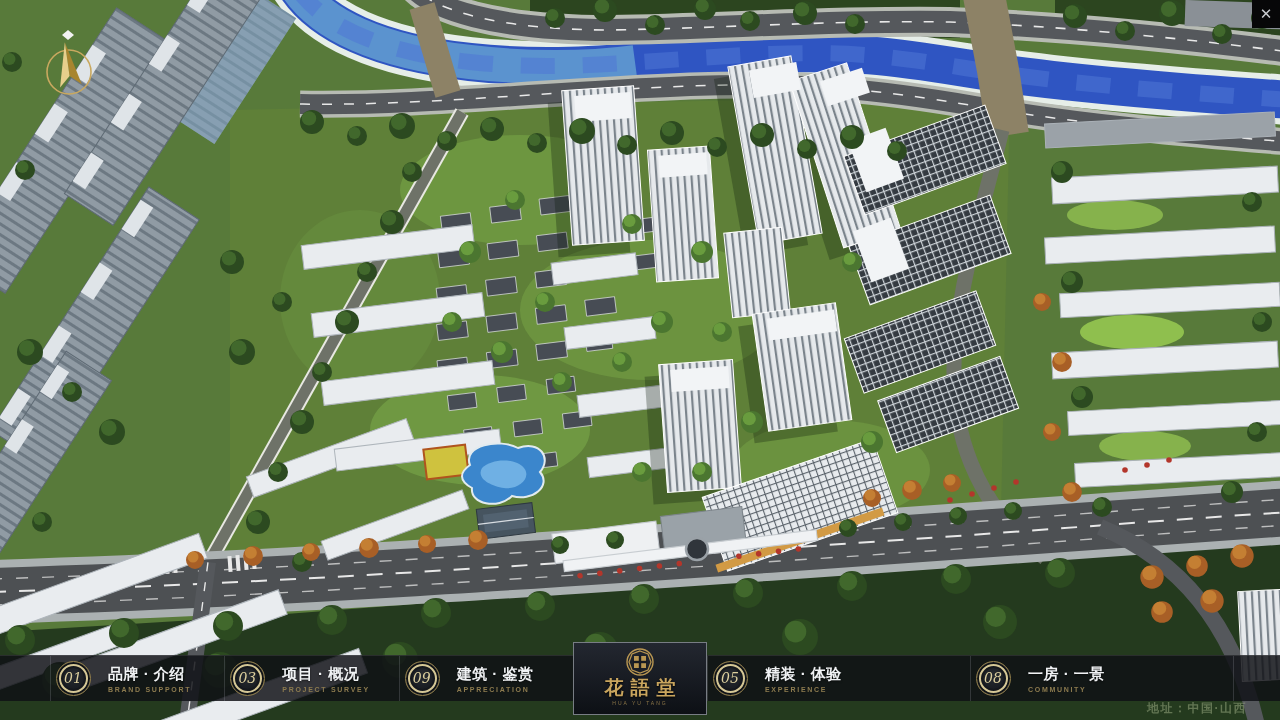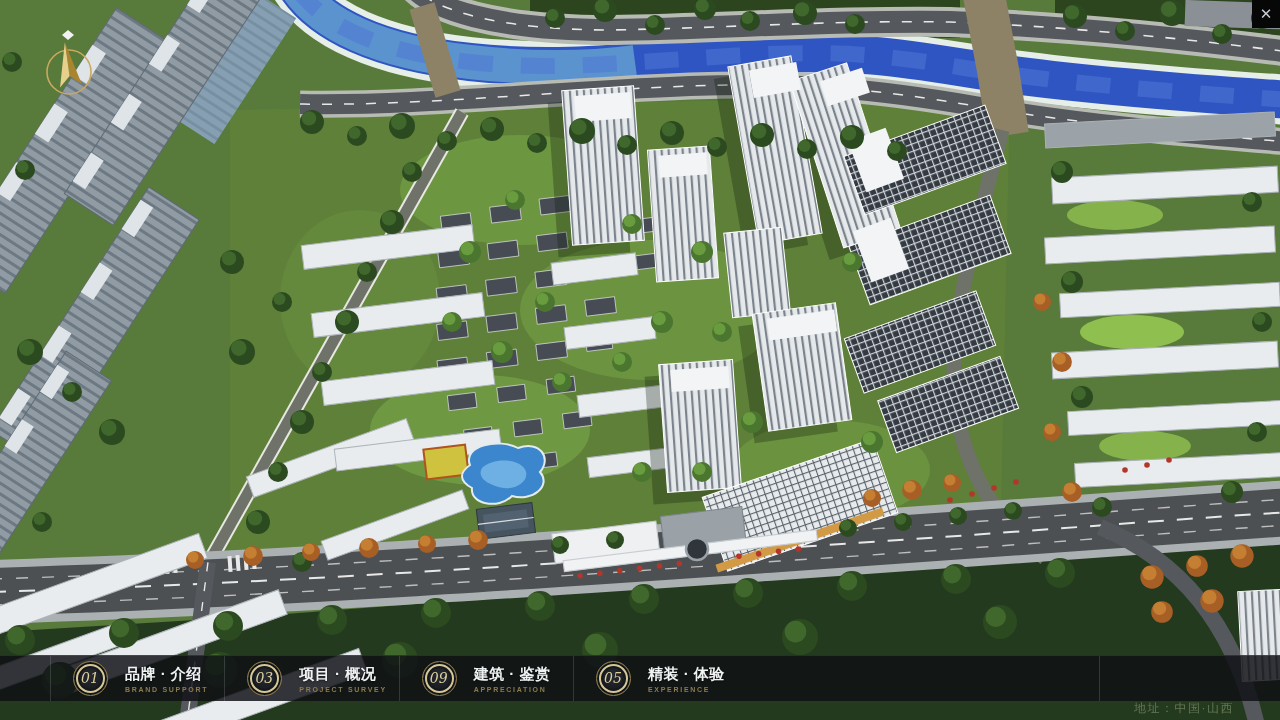--- a/index.html
+++ b/index.html
@@ -12,21 +12,21 @@
     cursor:pointer;}
   
   .compass{position:absolute;left:42px;top:28px;width:56px;height:76px;}
   
   .navbar{position:absolute;left:0;top:655px;width:1280px;height:45px;
     background:rgba(15,17,21,0.84);border-top:1px solid rgba(255,255,255,0.10);
     display:flex;}
   .nav-left{width:573px;display:flex;padding-left:50px;box-sizing:border-box;}
   .nav-right{width:573px;display:flex;padding-right:46px;box-sizing:border-box;}
   .logo-slot{width:134px;position:relative;}
-  .nav-item{flex:1;display:flex;align-items:center;gap:9px;padding-left:22px;
+  .nav-item{flex:1;display:flex;align-items:center;gap:9px;padding-left:5px;
     border-left:1px solid rgba(170,175,180,0.22);cursor:pointer;min-width:0;}
   .nav-right .nav-item:last-child{border-right:1px solid rgba(170,175,180,0.22);}
   .badge{width:33px;height:33px;border-radius:50%;flex:0 0 auto;
     border:1px solid #8f7c4a;
     background:radial-gradient(circle at 50% 42%,#272b31 0%,#14171c 72%);
     box-shadow:inset 0 0 0 2px #101317, inset 0 0 0 4px #d5c795, inset 0 0 0 6px #15181d;
     display:flex;align-items:center;justify-content:center;}
   .badge span{font-family:"DejaVu Serif",serif;font-style:italic;font-size:14px;
     color:#dccf9e;transform:translate(-0.5px,-1px);}
   .nav-text{display:flex;flex-direction:column;min-width:0;margin-left:8px;}
@@ -36,21 +36,21 @@
     margin-top:2px;white-space:nowrap;overflow:hidden;}
   
   .logo-panel{position:absolute;left:0;top:-14px;width:132px;height:71px;
     background:linear-gradient(#232730,#0d1015);border:1px solid #787d84;
     display:flex;flex-direction:column;align-items:center;cursor:pointer;}
   .logo-title{font-family:"DejaVu Serif",serif;font-weight:700;font-size:19px;
     color:#c9a55e;letter-spacing:7px;text-indent:7px;line-height:1;margin-top:1px;
     text-shadow:0 1px 2px #000;}
   .logo-sub{font-size:5px;color:#8d7748;letter-spacing:2px;margin-top:3px;}
   
-  .address{position:absolute;top:700px;right:46px;font-size:12px;font-weight:400;
+  .address{position:absolute;top:700px;right:33px;font-size:12px;font-weight:700;
     letter-spacing:1.5px;color:rgba(152,168,128,0.55);}
 </style>
 </head>
 <body>
 
 <div class="stage">
 
   <svg class="scene" viewBox="0 0 1280 720">
     <defs>
       <g id="tree">
@@ -483,28 +483,53 @@
         <div class="badge">
             <span>09</span>
           </div>
         <div class="nav-text">
             <div class="nav-title">建筑 · 鉴赏</div>
         <div class="nav-sub">APPRECIATION</div>
           </div>
       </div>
     </div>
 
+    <div class="logo-slot">
+      <div class="logo-panel">
+        <svg width="30" height="30" viewBox="0 0 30 30" style="margin-top:4px">
+          <circle cx="15" cy="15" r="13" fill="none" stroke="#b99752" stroke-width="1.4"></circle>
+          <polygon points="15,4 23,7 26,15 23,23 15,26 7,23 4,15 7,7" fill="none" stroke="#b99752" stroke-width="1.2"></polygon>
+          <rect x="9" y="9" width="5" height="5" fill="#b99752"></rect>
+            <rect x="16" y="9" width="5" height="5" fill="#b99752"></rect>
+          <rect x="9" y="16" width="5" height="5" fill="#b99752"></rect>
+            <rect x="16" y="16" width="5" height="5" fill="#b99752"></rect>
+          <rect x="13.8" y="8" width="2.4" height="14" fill="#171b22"></rect>
+            <rect x="8" y="13.8" width="14" height="2.4" fill="#171b22"></rect>
+        </svg>
+        <div class="logo-title">花語堂</div>
+        <div class="logo-sub">HUA YU TANG</div>
+      </div>
+    </div>
 
     <div class="nav-right">
       <div class="nav-item">
         <div class="badge">
             <span>05</span>
           </div>
         <div class="nav-text">
             <div class="nav-title">精装 · 体验</div>
         <div class="nav-sub">EXPERIENCE</div>
           </div>
       </div>
+      <div class="nav-item">
+        <div class="badge">
+            <span>08</span>
+          </div>
+        <div class="nav-text">
+            <div class="nav-title">一房 · 一景</div>
+        <div class="nav-sub">COMMUNITY</div>
+          </div>
+      </div>
     </div>
   </div>
 
   <div class="address">地址：中国·山西</div>
 </div>
 
 </body></html>

